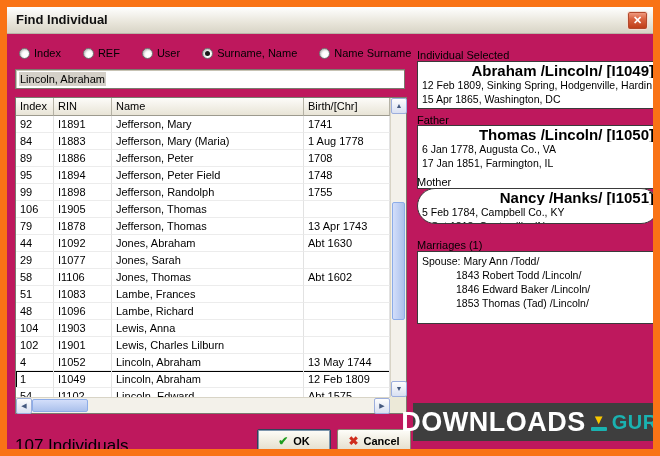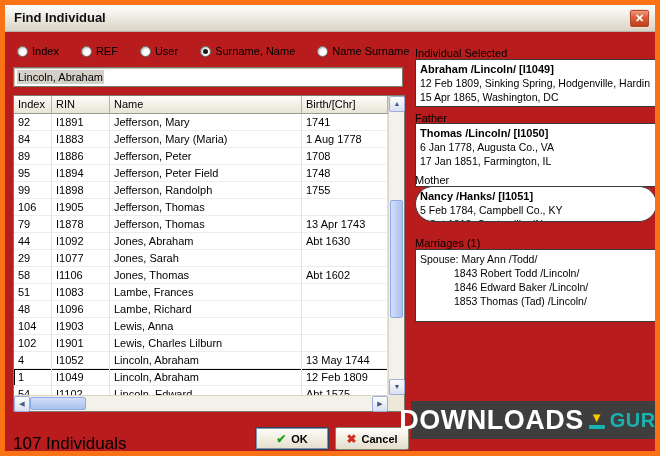--- a/index.html
+++ b/index.html
@@ -1,21 +1,21 @@
 <!DOCTYPE html>
 <html><head>
 <meta charset="utf-8">
 <style>
   * { margin:0; padding:0; box-sizing:border-box; }
   html,body { background:#555; }
   body { font-family:"Liberation Sans", sans-serif; }
 
   .window {
     position:relative; width:660px; height:456px;
-    background:#b91c1c; border:5px solid #f97316; overflow:hidden;
+    background:#be185d; border:7px solid #f97316; overflow:hidden;
   }
 
   
   .titlebar {
     position:absolute; left:0; top:0; right:0; height:27px;
     background:linear-gradient(to bottom,#ffffff,#e8e5da 60%,#d8d4c6);
     border-bottom:1px solid #b9b5a7;
   }
   .titlebar .title {
     position:absolute; left:9px; top:5px;
@@ -127,21 +127,21 @@
   .btn.cancel { left:330px; }
   .ok-glyph { color:#1f9c1f; font-size:12px; font-weight:bold; }
   .cancel-glyph { color:#cf2d1d; font-size:12px; font-weight:bold; }
 
   
   .panel-label { position:absolute; left:410px; font-size:11px; color:#000;text-align:center; }
   .panel-box {
     position:absolute; left:410px; width:242px; background:#fff;
     border:1px solid #3a3a3a; padding:2px 4px; overflow:hidden;
   }
-  .name-line { font-size:11px; font-weight:bold; line-height:14px; white-space:nowrap; overflow:hidden; }
+  .name-line { font-size:15px; font-weight:bold; line-height:14px; white-space:nowrap; overflow:hidden;text-align:right; }
   .detail-line { font-size:10.5px; line-height:14px; white-space:nowrap; overflow:hidden; }
   .marriage-line { font-size:10.5px; line-height:14px; padding-left:34px; white-space:nowrap; overflow:hidden; }
 
   #lbl-individual { top:42px; }  #box-individual { top:54px; height:48px; }
   #lbl-father     { top:107px; } #box-father     { top:118px; height:64px; }
   #lbl-mother     { top:169px; } #box-mother     { top:181px; height:36px;border-radius:19px; }
   #lbl-marriages  { top:232px; } #box-marriages  { top:244px; height:73px; }
 
   
   .watermark {

